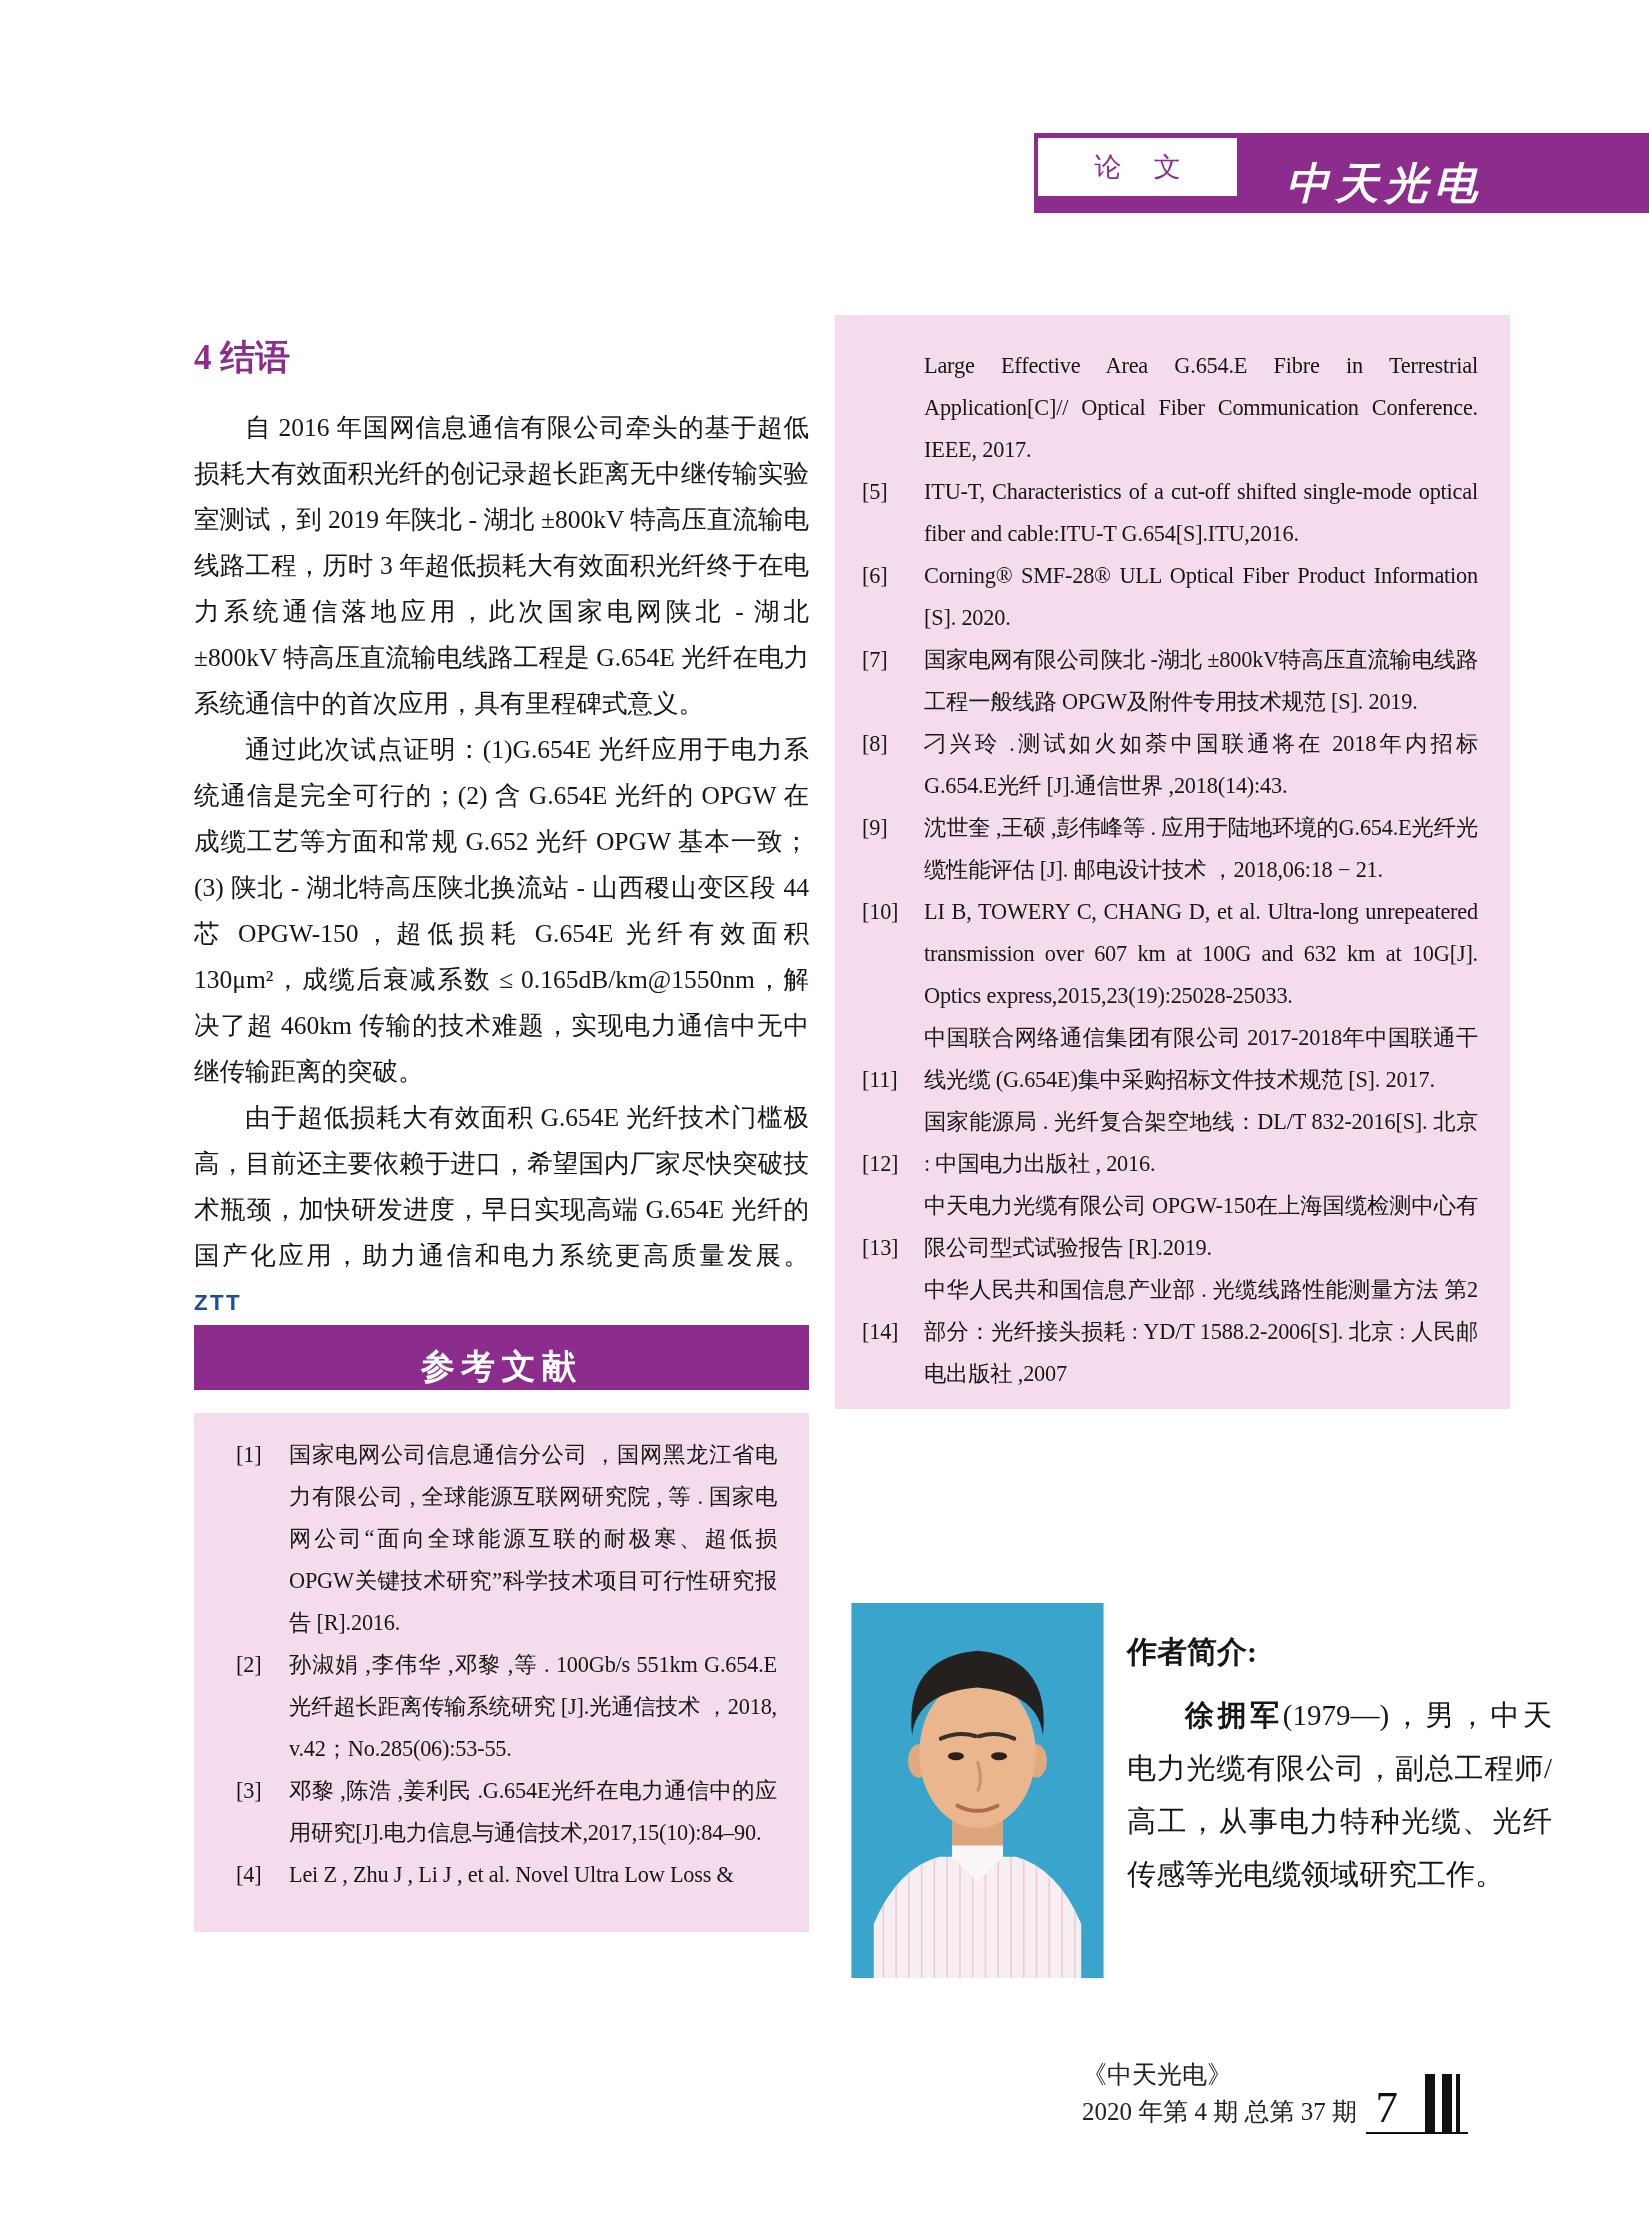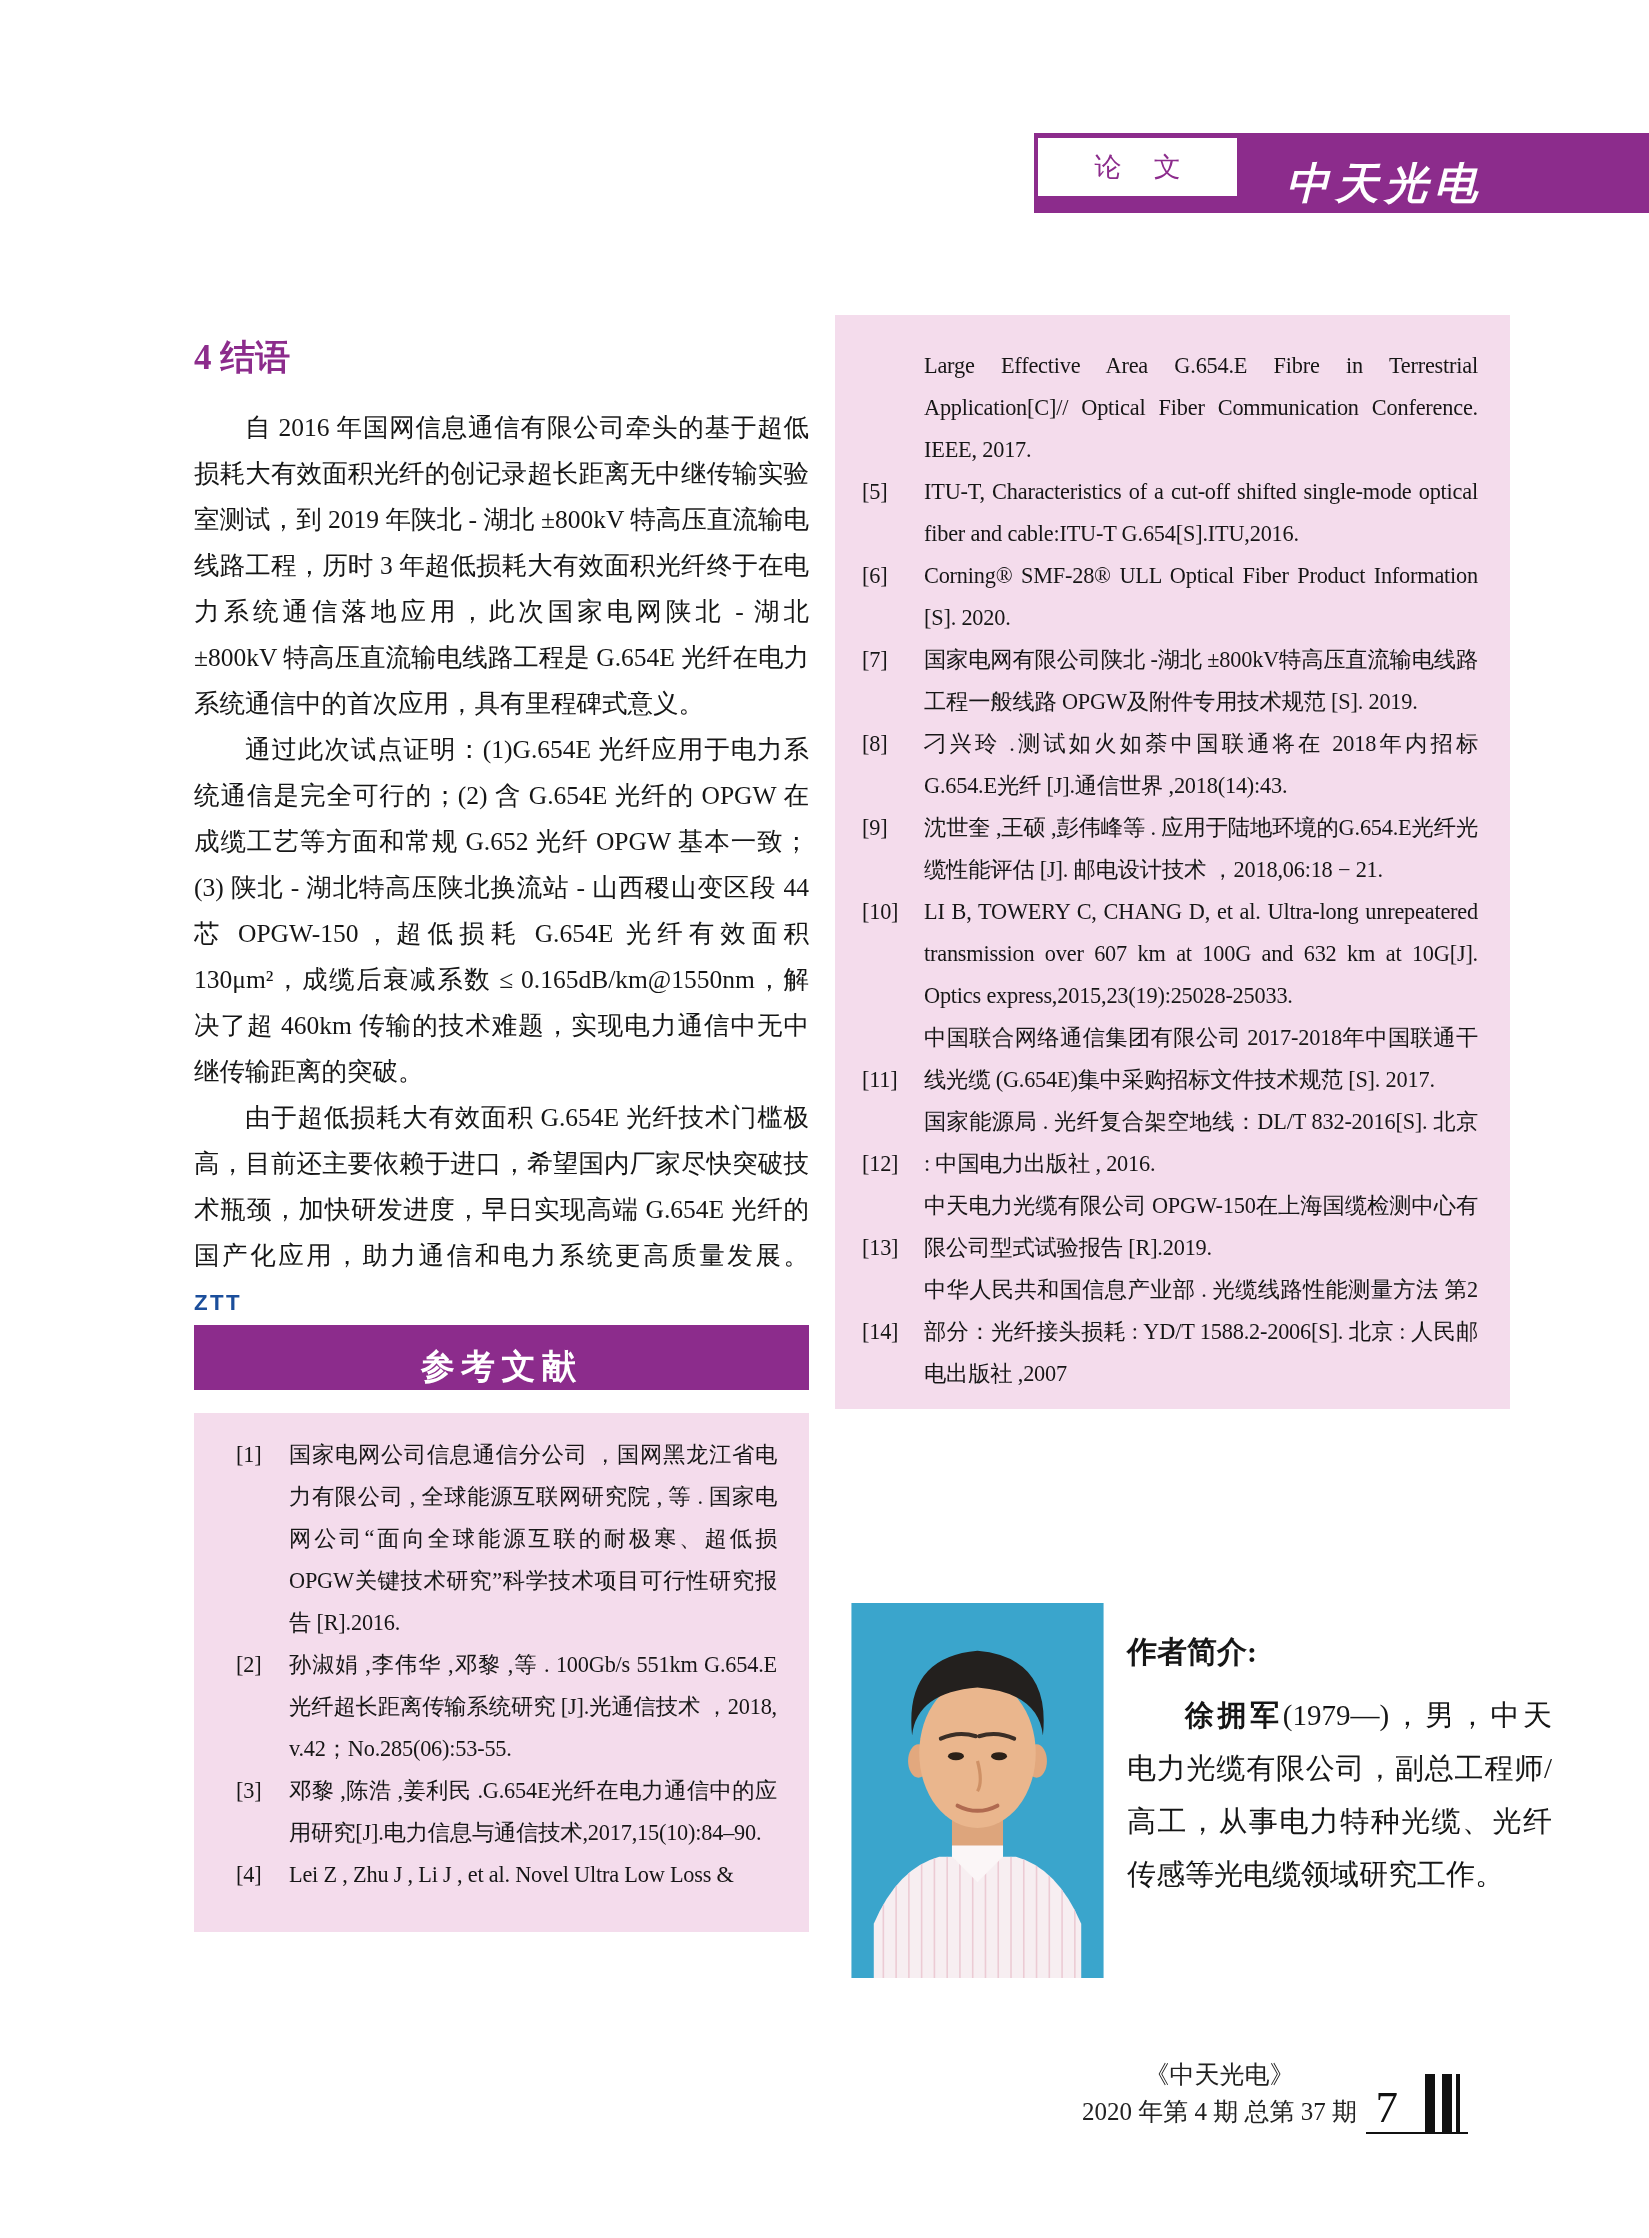--- a/index.html
+++ b/index.html
@@ -41,21 +41,21 @@
 
   
   .author-photo{position:absolute;left:851px;top:1603px;width:253px;height:375px;}
   .author-photo svg{display:block;width:100%;height:100%;}
   .author-text{position:absolute;left:1127px;top:1620px;width:425px;}
   .author-text h3{margin:12px 0 16px 0;font-size:30px;font-weight:700;color:var(--ink);}
   .author-bio{margin:0;font-size:29px;line-height:53px;text-align:justify;text-indent:2em;}
   .author-name{font-weight:700;}
 
   
-  .footer-journal{position:absolute;right:293px;top:2056px;text-align:center;font-size:25px;line-height:37px;color:#222222;}
+  .footer-journal{position:absolute;right:293px;top:2056px;text-align:left;font-size:25px;line-height:37px;color:#222222;}
   .pagenum{position:absolute;left:1366px;top:2072px;width:102px;height:62px;border-bottom:2.4px solid #111111;}
   .pagenum .num{position:absolute;left:9.6px;bottom:1.6px;font-size:45px;line-height:1;color:#111111;}
   .pagenum .bar{position:absolute;top:1.6px;bottom:0;background:#111111;}
   .pagenum .b1{left:59px;width:10.4px;}
   .pagenum .b2{left:76px;width:10.4px;}
   .pagenum .b3{left:90px;width:4px;}
 </style>
 </head>
 <body>
 

